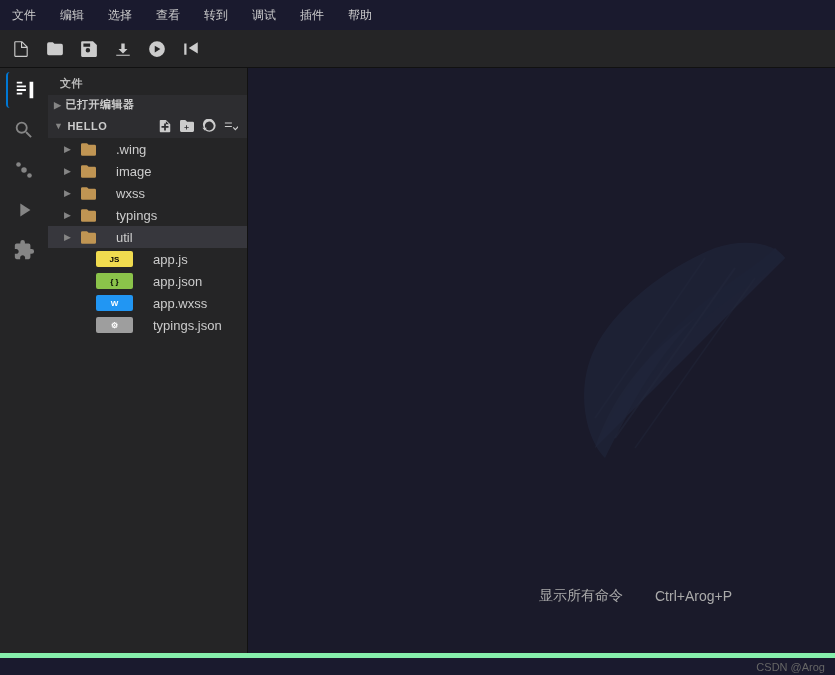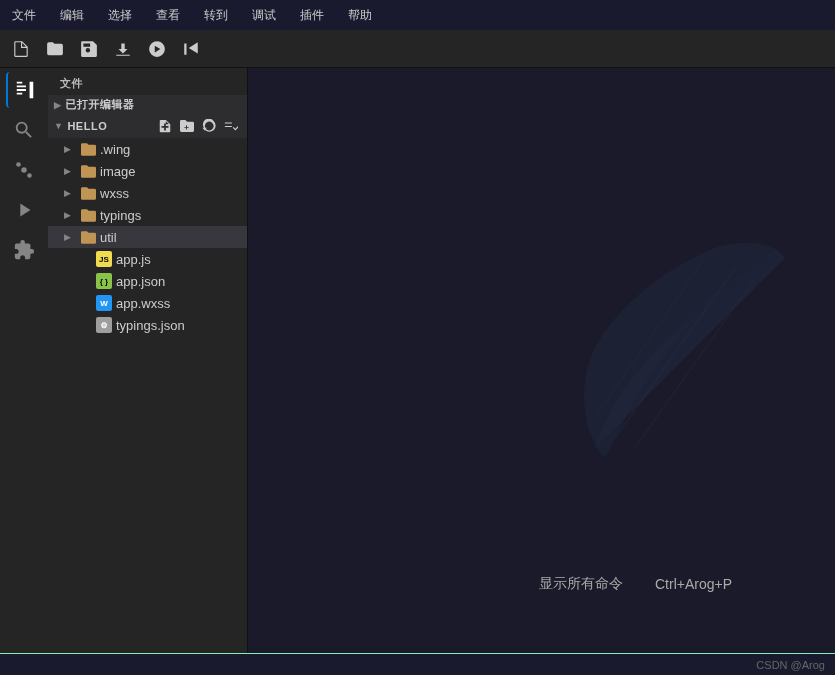--- a/index.html
+++ b/index.html
@@ -177,28 +177,29 @@
       align-items: center;
       justify-content: center;
       font-size: 13px;
       flex-shrink: 0;
     }
     .tree-item .item-label {
       flex: 1;
       overflow: hidden;
       text-overflow: ellipsis;
       white-space: nowrap;
+      margin-left: 16px;
     }
 
     
     .icon-folder { color: #c09553; }
 
     
     .ficon {
-      width: 16px;
+      width: 37px;
       height: 16px;
       border-radius: 2px;
       display: flex;
       align-items: center;
       justify-content: center;
       font-size: 8px;
       font-weight: bold;
       flex-shrink: 0;
     }
     .ficon-js { background: #f0db4f; color: #000; }
@@ -212,21 +213,21 @@
       background: #1a1a2a;
       position: relative;
       overflow: hidden;
       display: flex;
       flex-direction: column;
     }
 
     
     #quick-commands {
       position: absolute;
-      bottom: 60px;
+      bottom: 48px;
       right: 80px;
       display: flex;
       flex-direction: column;
       gap: 8px;
     }
 
     .cmd-row {
       display: flex;
       align-items: center;
       justify-content: flex-end;
@@ -248,21 +249,21 @@
     #statusbar {
       height: 22px;
       background: #1a1a2e;
       display: flex;
       align-items: center;
       justify-content: flex-end;
       padding: 0 10px;
       font-size: 11px;
       color: #666;
       flex-shrink: 0;
-      border-top: 1px solid #86efac;
+      border-top: 5px solid #86efac;
     }
 
     
     .tree-container::-webkit-scrollbar { width: 6px; }
     .tree-container::-webkit-scrollbar-track { background: #252526; }
     .tree-container::-webkit-scrollbar-thumb { background: #424242; border-radius: 3px; }
 
     
     #wing-logo {
       position: absolute;

